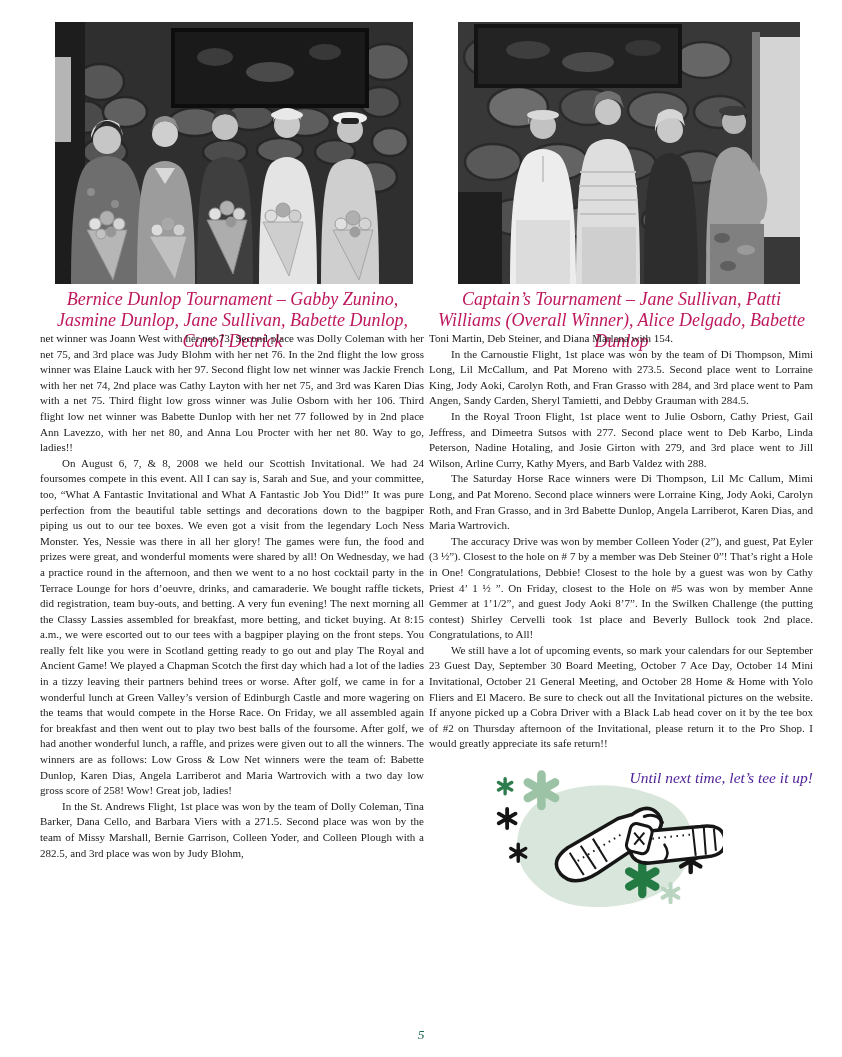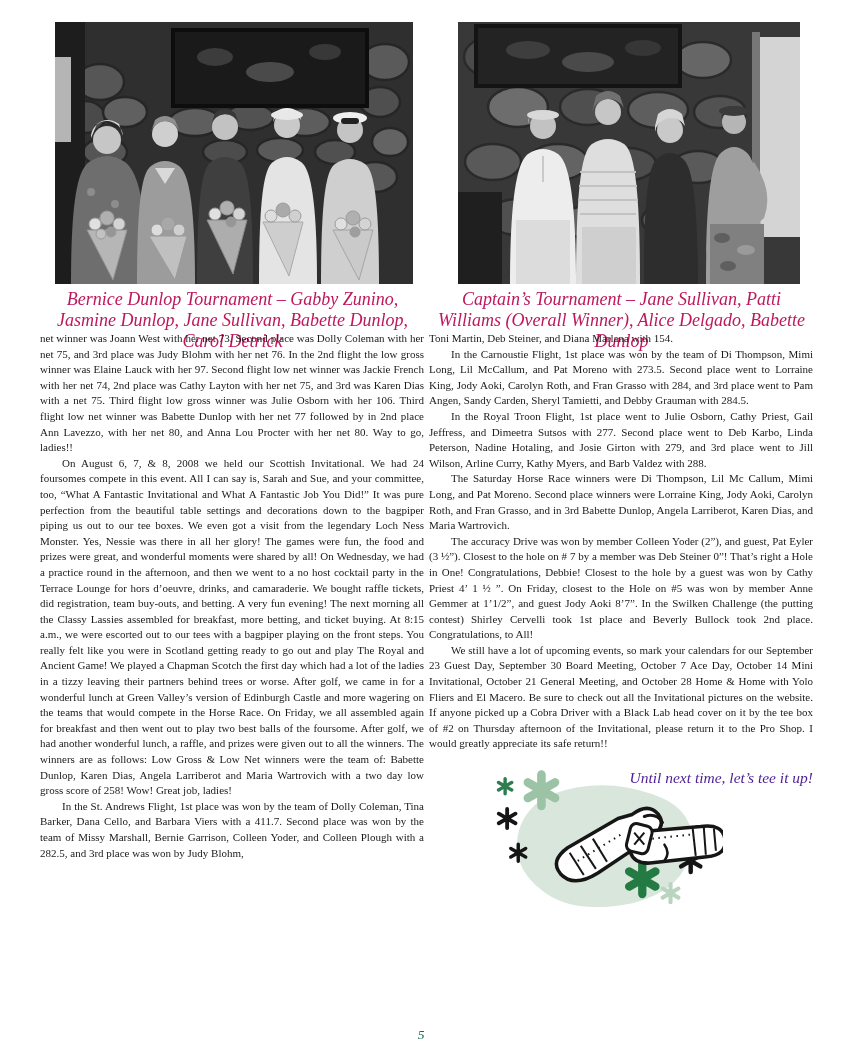--- a/index.html
+++ b/index.html
@@ -193,21 +193,21 @@
       </g>
     </svg>
   </div>
 
   <div class="caption" id="caption-left">Bernice Dunlop Tournament – Gabby Zunino, Jasmine Dunlop, Jane Sullivan, Babette Dunlop, Carol Detrick</div>
   <div class="caption" id="caption-right">Captain’s Tournament – Jane Sullivan, Patti Williams (Overall Winner), Alice Delgado, Babette Dunlop</div>
 
   <div class="col" id="col-left">
       <p>net winner was Joann West with her net 73. Second place was Dolly Coleman with her net 75, and 3rd place was Judy Blohm with her net 76. In the 2nd flight the low gross winner was Elaine Lauck with her 97. Second flight low net winner was Jackie French with her net 74, 2nd place was Cathy Layton with her net 75, and 3rd was Karen Dias with a net 75. Third flight low gross winner was Julie Osborn with her 106. Third flight low net winner was Babette Dunlop with her net 77 followed by in 2nd place Ann Lavezzo, with her net 80, and Anna Lou Procter with her net 80. Way to go, ladies!!</p>
       <p class="indent">On August 6, 7, &amp; 8, 2008 we held our Scottish Invitational. We had 24 foursomes compete in this event. All I can say is, Sarah and Sue, and your committee, too, “What A Fantastic Invitational and What A Fantastic Job You Did!” It was pure perfection from the beautiful table settings and decorations down to the bagpiper piping us out to our tee boxes. We even got a visit from the legendary Loch Ness Monster. Yes, Nessie was there in all her glory! The games were fun, the food and prizes were great, and wonderful moments were shared by all! On Wednesday, we had a practice round in the afternoon, and then we went to a no host cocktail party in the Terrace Lounge for hors d’oeuvre, drinks, and camaraderie. We bought raffle tickets, did registration, team buy-outs, and betting. A very fun evening! The next morning all the Classy Lassies assembled for breakfast, more betting, and ticket buying. At 8:15 a.m., we were escorted out to our tees with a bagpiper playing on the front steps. You really felt like you were in Scotland getting ready to go out and play The Royal and Ancient Game! We played a Chapman Scotch the first day which had a lot of the ladies in a tizzy leaving their partners behind trees or worse.  After golf, we came in for a wonderful lunch at Green Valley’s version of Edinburgh Castle and more wagering on the teams that would compete in the Horse Race. On Friday, we all assembled again for breakfast and then went out to play two best balls of the foursome. After golf, we had another wonderful lunch, a raffle, and prizes were given out to all the winners. The winners are as follows: Low Gross &amp; Low Net winners were the team of: Babette Dunlop, Karen Dias, Angela Larriberot and Maria Wartrovich with a two day low gross score of 258! Wow! Great job, ladies!</p>
-      <p class="indent">In the St. Andrews Flight, 1st place was won by the team of Dolly Coleman, Tina Barker, Dana Cello, and Barbara Viers with a 411.7. Second place was won by the team of Missy Marshall, Bernie Garrison, Colleen Yoder, and Colleen Plough with a 282.5, and 3rd place was won by Judy Blohm,</p>
+      <p class="indent">In the St. Andrews Flight, 1st place was won by the team of Dolly Coleman, Tina Barker, Dana Cello, and Barbara Viers with a 271.5. Second place was won by the team of Missy Marshall, Bernie Garrison, Colleen Yoder, and Colleen Plough with a 282.5, and 3rd place was won by Judy Blohm,</p>
     </div>
 
   <div class="col" id="col-right">
     <div>
         <p>Toni Martin, Deb Steiner, and Diana Marlana with 154.</p>
         <p class="indent">In the Carnoustie Flight, 1st place was won by the team of Di Thompson, Mimi Long, Lil McCallum, and Pat Moreno with 273.5. Second place went to Lorraine King, Jody Aoki, Carolyn Roth, and Fran Grasso with 284, and 3rd place went to Pam Angen, Sandy Carden, Sheryl Tamietti, and Debby Grauman with 284.5.</p>
         <p class="indent">In the Royal Troon Flight, 1st place went to Julie Osborn, Cathy Priest, Gail Jeffress, and Dimeetra Sutsos with 277. Second place went to Deb Karbo, Linda Peterson, Nadine Hotaling, and Josie Girton with 279, and 3rd place went to Jill Wilson, Arline Curry, Kathy Myers, and Barb Valdez with 288.</p>
         <p class="indent">The Saturday Horse Race winners were Di Thompson, Lil Mc Callum, Mimi Long, and Pat Moreno. Second place winners were Lorraine King, Jody Aoki, Carolyn Roth, and Fran Grasso, and in 3rd Babette Dunlop, Angela Larriberot, Karen Dias, and Maria Wartrovich.</p>
         <p class="indent">The accuracy Drive was won by member Colleen Yoder (2”), and guest, Pat Eyler (3 ½”). Closest to the hole on # 7 by a member was Deb Steiner 0”! That’s right a Hole in One! Congratulations, Debbie! Closest to the hole by a guest was won by Cathy Priest 4’ 1 ½ ”. On Friday, closest to the Hole on #5 was won by member Anne Gemmer at 1’1/2”, and guest Jody Aoki 8’7”. In the Swilken Challenge (the putting contest) Shirley Cervelli took 1st place and Beverly Bullock took 2nd place. Congratulations, to All!</p>
         <p class="indent">We still have a lot of upcoming events, so mark your calendars for our September 23 Guest Day, September 30 Board Meeting, October 7 Ace Day, October 14 Mini Invitational, October 21 General Meeting, and October 28 Home &amp; Home with Yolo Fliers and El Macero. Be sure to check out all the Invitational pictures on the website.  If anyone picked up a Cobra Driver with a Black Lab head cover on it by the tee box of #2 on Thursday afternoon of the Invitational, please return it to the Pro Shop. I would greatly appreciate its safe return!!</p>

